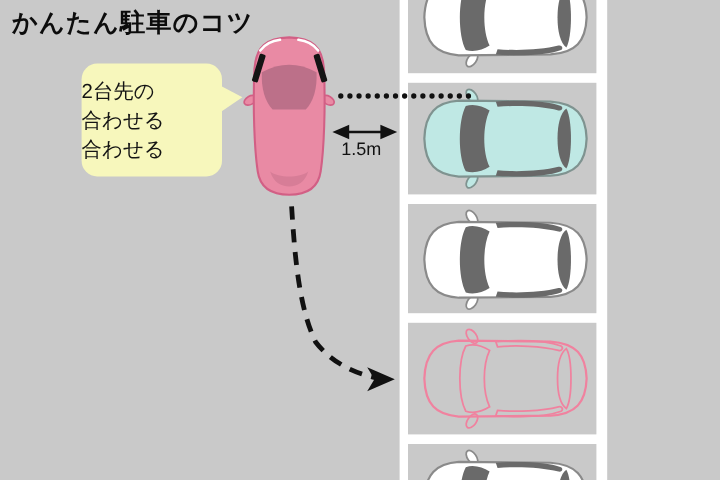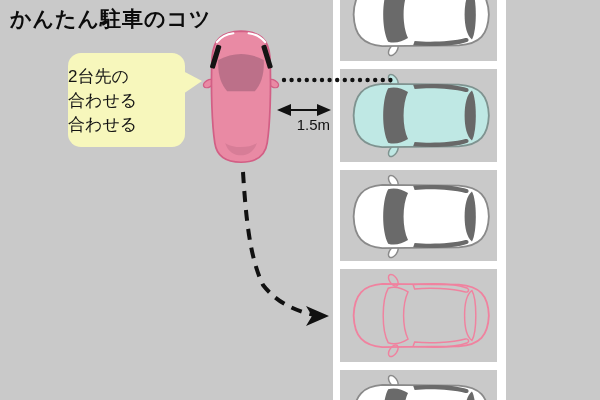--- a/index.html
+++ b/index.html
@@ -31,21 +31,21 @@
     left:68px;top:53px;width:117px;height:94px;background:#f7f7bc;
     border-radius:13px;text-align:left;color:#141414;
     font-size:17px;line-height:24px;padding-top:12px;box-sizing:border-box;
   }
   .bubble-tail{
     left:183px;top:71px;width:0;height:0;
     border-top:10px solid transparent;border-bottom:13px solid transparent;
     border-left:19px solid #f7f7bc;
   }
   .dist{
-    left:272px;top:115px;width:58px;text-align:right;color:#111111;
+    left:272px;top:115px;width:58px;text-align:center;color:#111111;
     font-size:15px;line-height:19px;
   }
   .overlay{left:0;top:0;width:600px;height:400px;pointer-events:none;}
 </style>
 </head>
 <body>
 
 <div class="stage">
 
   <svg width="0" height="0" class="abs" aria-hidden="true">

